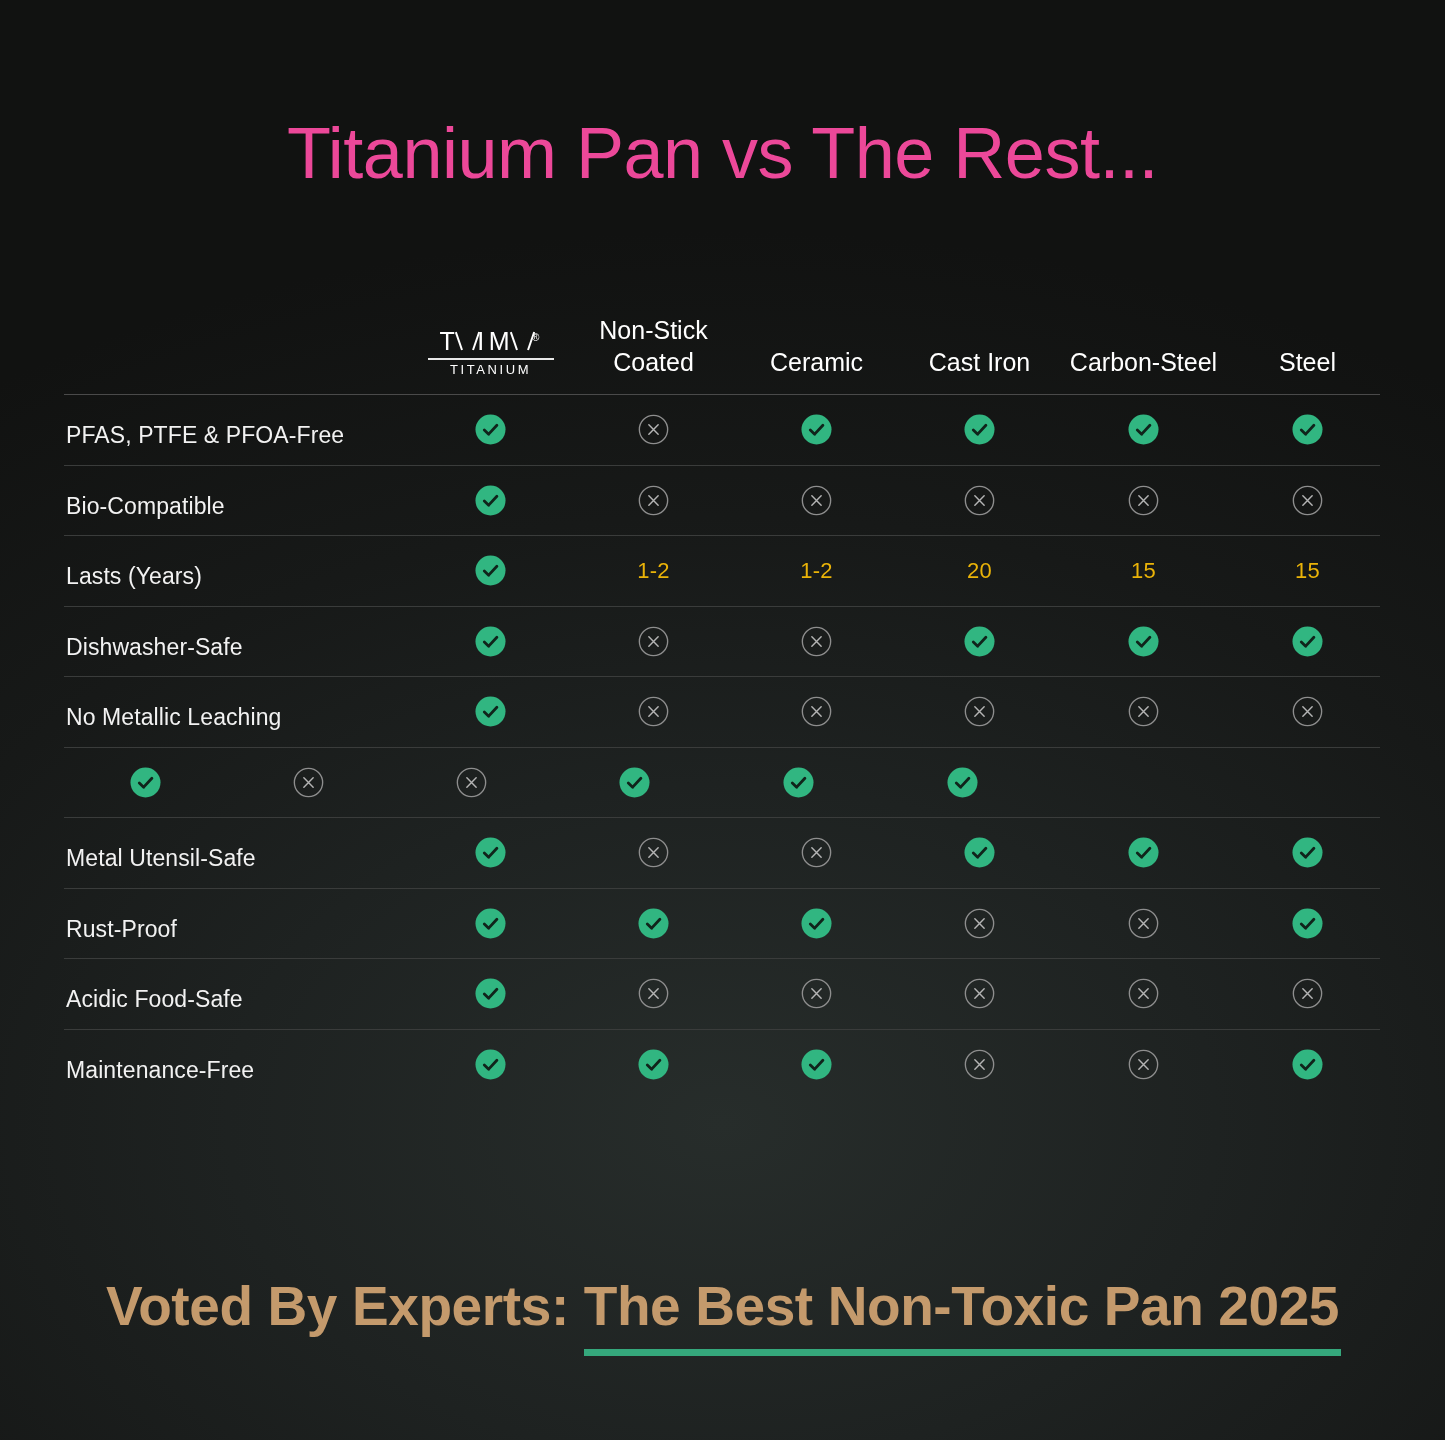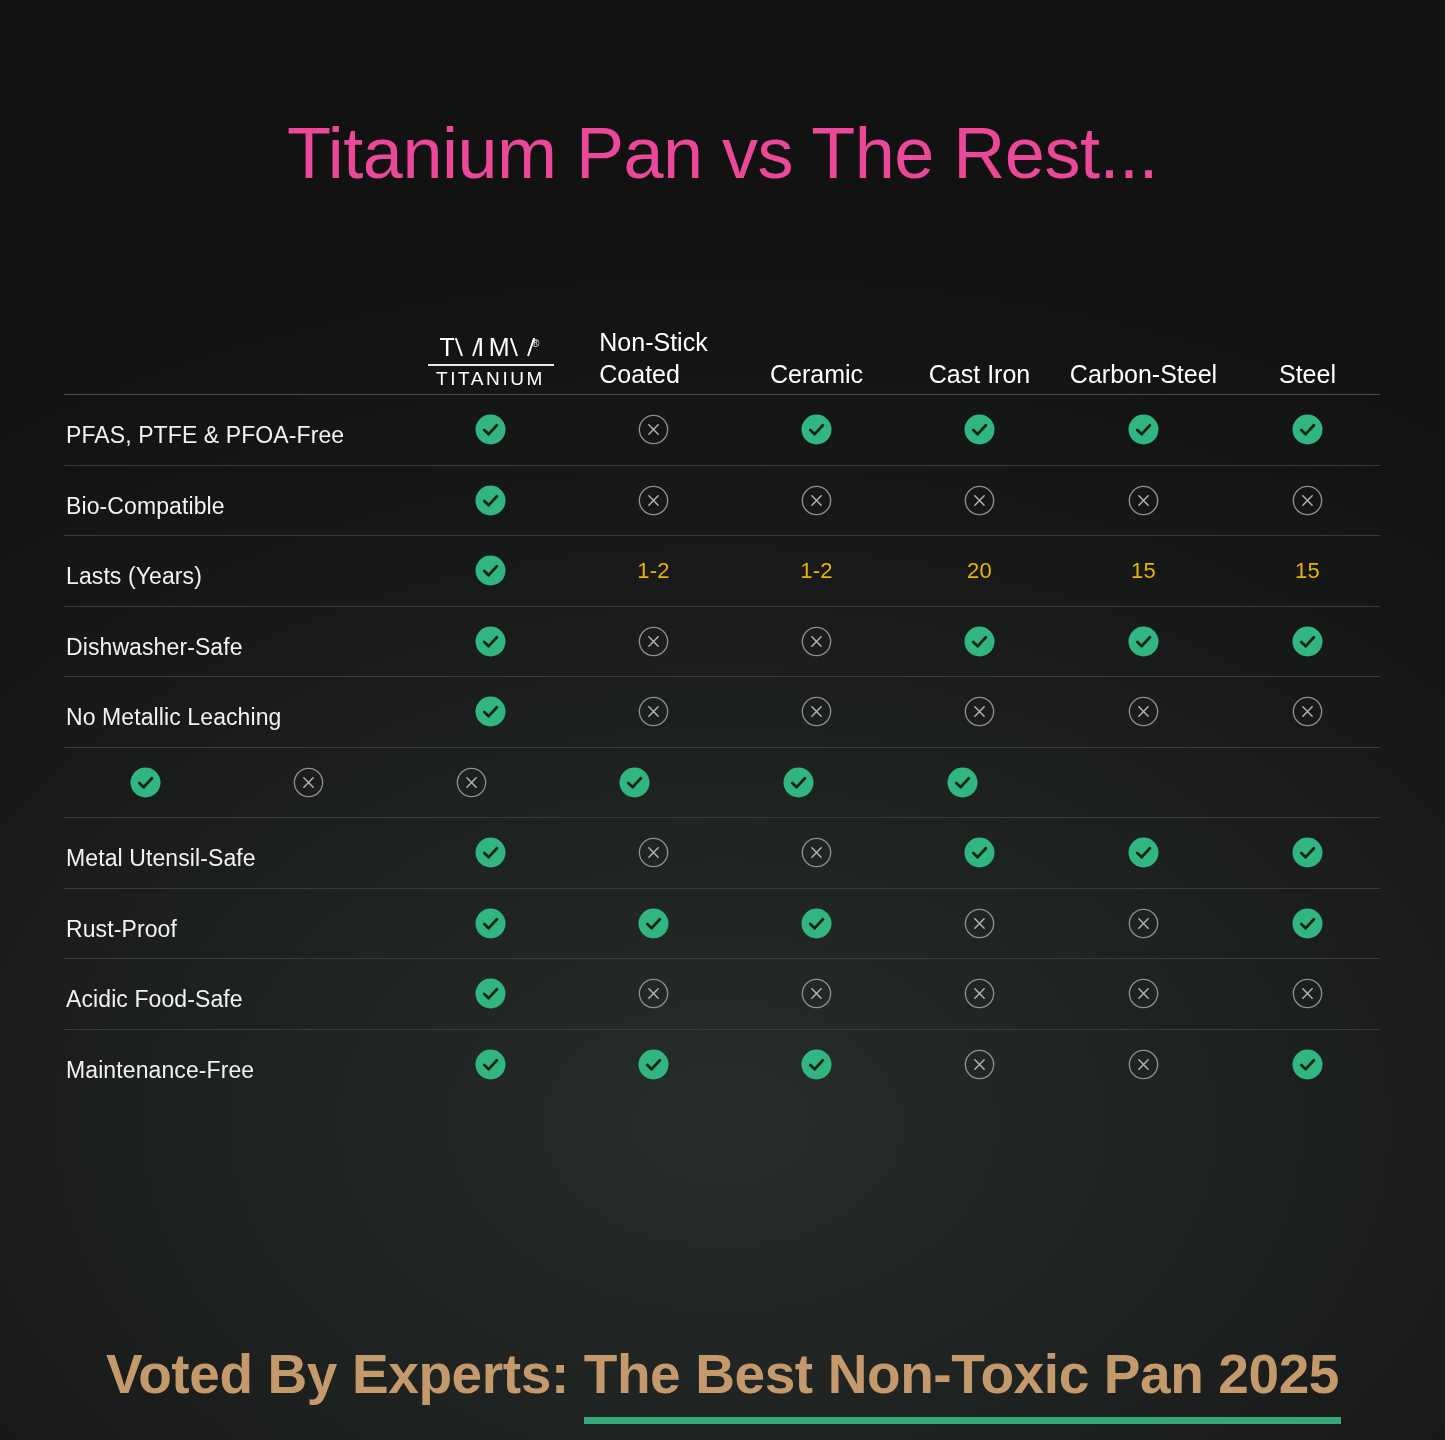--- a/index.html
+++ b/index.html
@@ -48,21 +48,21 @@
     display: flex;
     align-items: center;
     width: 100%;
   }
 
   
   .header-row {
     height: 70px;
     border-bottom: 1px solid #4a4a4a;
     align-items: flex-end;
-    padding-bottom: 0;
+    padding-bottom: 12px;
   }
 
   .col-feature {
     width: 345px;
     flex: 0 0 345px;
     padding-left: 2px;
   }
 
   .col-brand {
     width: 163px;
@@ -120,32 +120,32 @@
     letter-spacing: 0;
     color: #ffffff;
   }
   .brand-rule {
     height: 1.6px;
     background: #e8e8e8;
     width: 126px;
     margin: 4px auto 3px auto;
   }
   .brand-sub {
-    font-size: 19px;
+    font-size: 13px;
     letter-spacing: 2.6px;
     color: #ffffff;
     font-weight: 400;
   }
 
   
   .col-head {
     font-size: 25px;
     font-weight: 400;
     color: #ffffff;
-    text-align: left;
+    text-align: center;
     line-height: 1.28;
     padding-bottom: 4px;
     white-space: pre-line;
   }
 
   
   .body-row {
     height: 70.5px;
     border-bottom: 1px solid #3a3c3b;
   }
@@ -169,21 +169,21 @@
   .val-text {
     font-size: 22px;
     color: #eab308;
     text-align: center;
     letter-spacing: 0.3px;
   }
 
   
   .footer-wrap {
     position: absolute;
-    top: 1342px;
+    top: 1274px;
     left: 0;
     width: 1445px;
     text-align: center;
   }
   .footer-line {
     display: inline-block;
     font-size: 55px;
     font-weight: 700;
     color: #c49a6c;
     letter-spacing: -0.4px;

